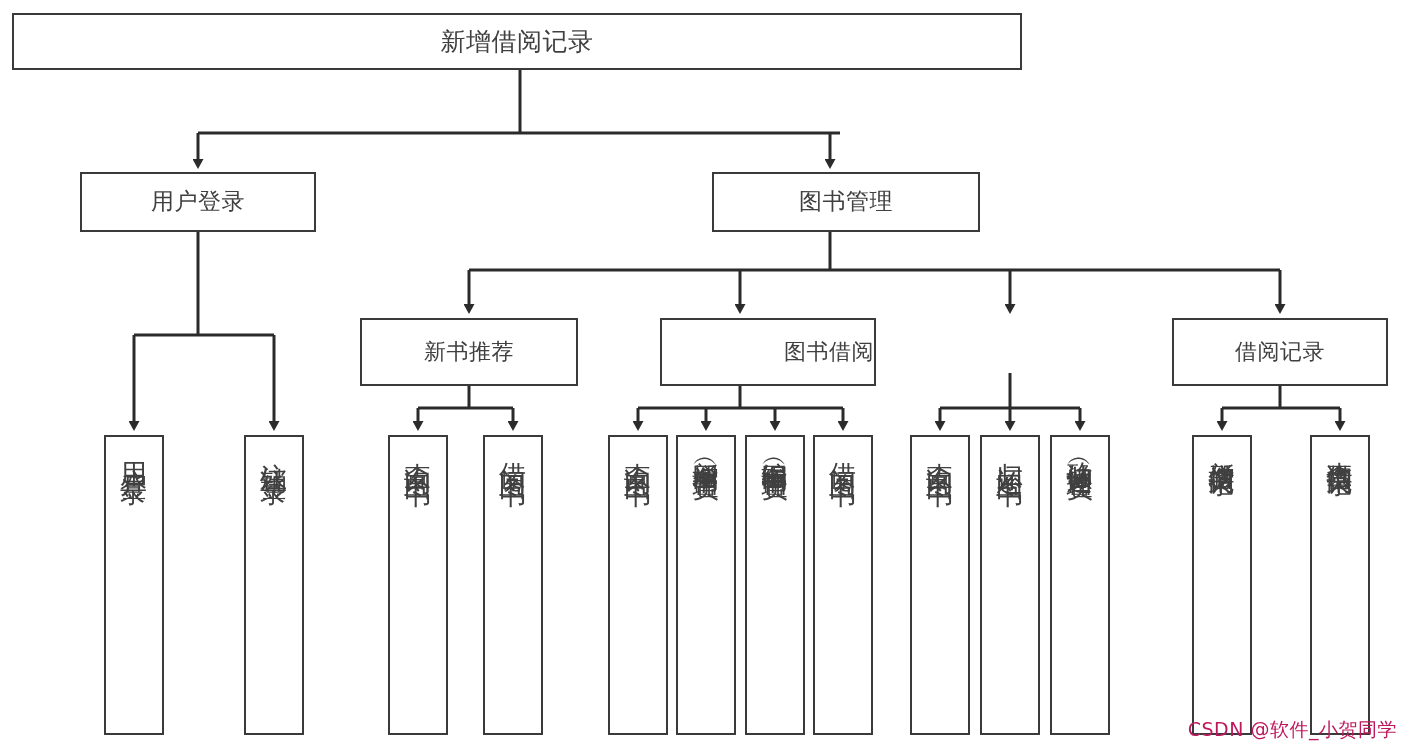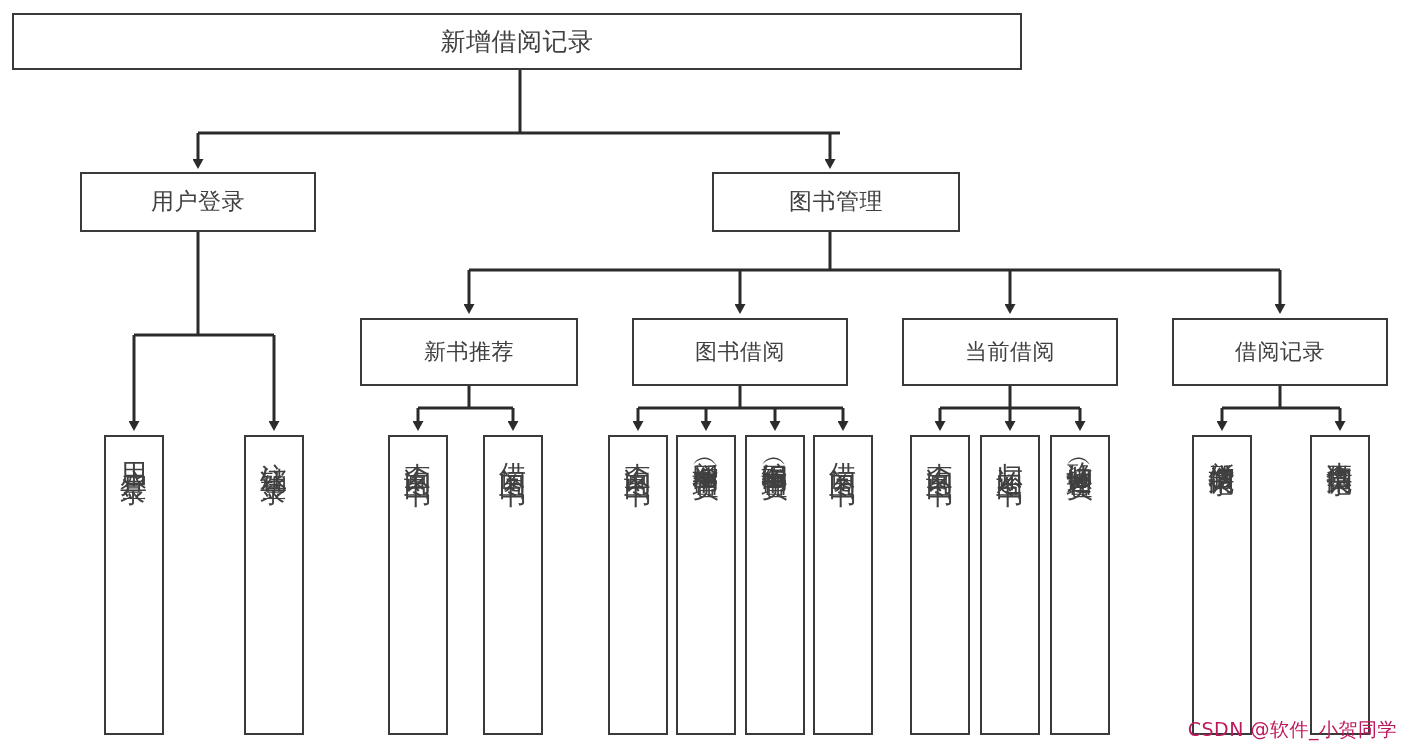--- a/index.html
+++ b/index.html
@@ -153,32 +153,29 @@
     </g>
   </svg>
 
   <div class="node root">
     <span class="label">新增借阅记录</span>
   </div>
 
   <div class="node lvl2" style="left:80px; top:172px; width:236px;">
     <span class="label">用户登录</span>
   </div>
-  <div class="node lvl2" style="left:712px; top:172px; width:248px;">
+  <div class="node lvl2" style="left:712px; top:172px; width:268px;">
     <span class="label">图书管理</span>
   </div>
 
   <div class="node lvl3" style="left:360px; top:318px; width:218px;">
     <span class="label">新书推荐</span>
   </div>
-  <div class="node lvl3" style="left:632px; top:318px; width:216px;">
+  <div class="node lvl3" style="left:660px; top:318px; width:216px;justify-content:flex-end;">
     <span class="label">图书借阅</span>
-  </div>
-  <div class="node lvl3" style="left:902px; top:318px; width:216px;">
-    <span class="label">当前借阅</span>
   </div>
   <div class="node lvl3" style="left:1172px; top:318px; width:216px;">
     <span class="label">借阅记录</span>
   </div>
 
   <div class="node leaf" style="left:104px;">
     <span class="label">用户登录</span>
   </div>
   <div class="node leaf" style="left:244px;">
     <span class="label">注销登录</span>

